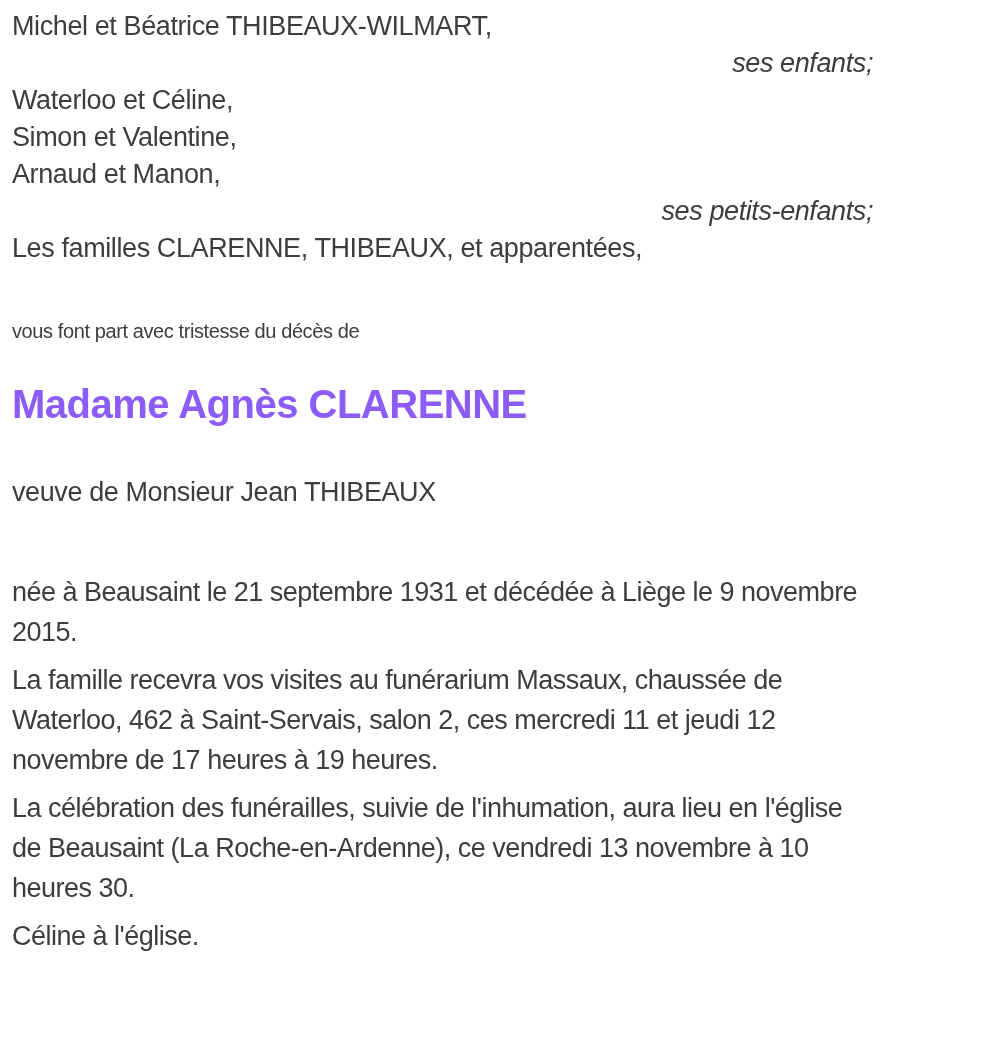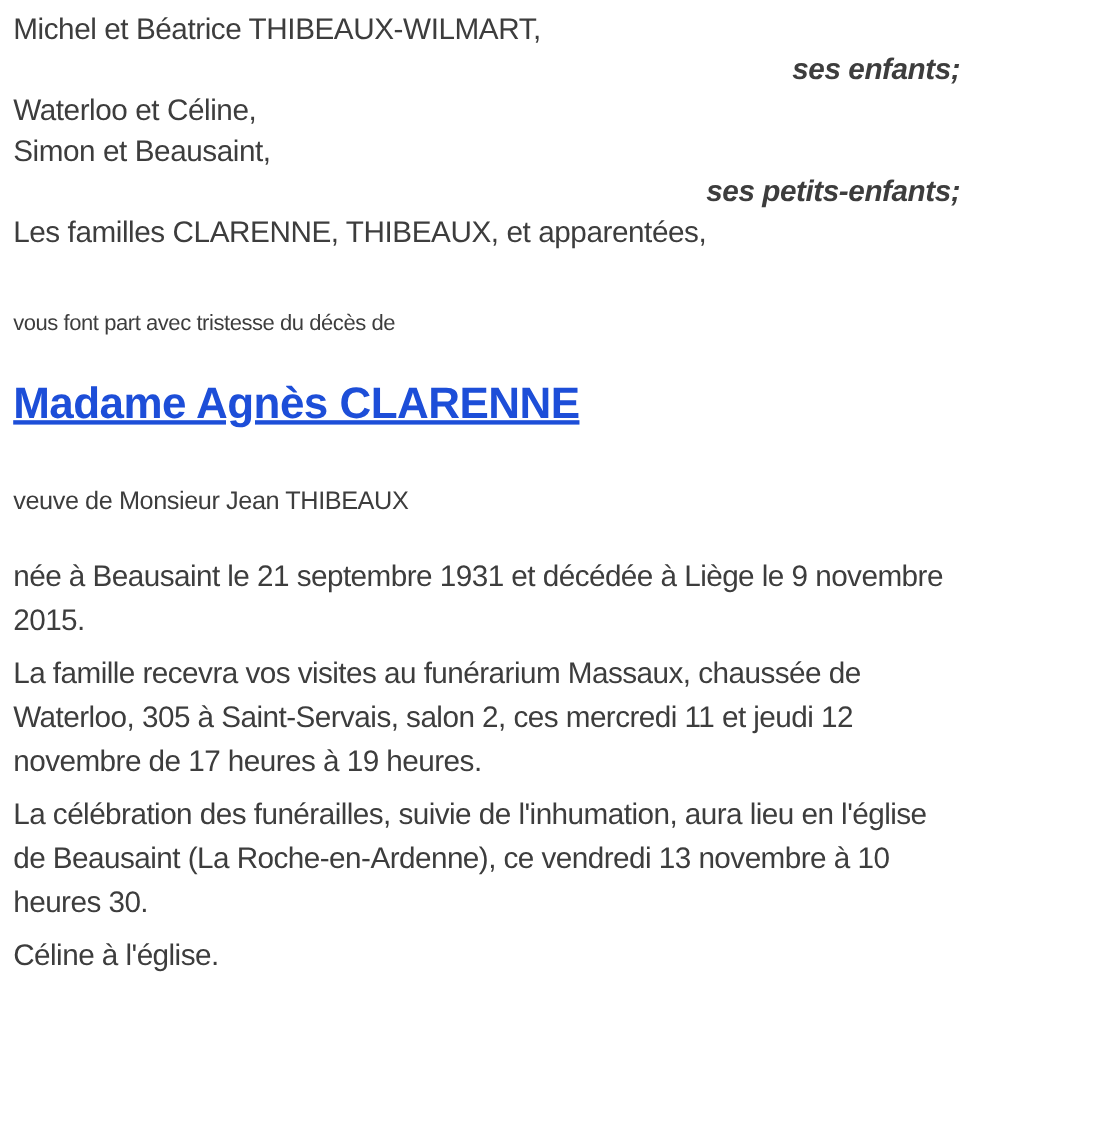--- a/index.html
+++ b/index.html
@@ -19,75 +19,76 @@
     width: 886px;
     min-height: 1042px;
     padding: 8px 13px 10px 12px;
   }
   .fline {
     font-size: 27px;
     line-height: 37px;
     letter-spacing: -0.4px;
   }
   .fline.right { text-align: right; }
-  .fline.italic { font-style: italic; font-weight: bold; }
+  .fline.italic { font-style: italic; }
   .announce {
     margin: 46px 0 0 0;
     font-size: 20px;
     line-height: 37px;
     letter-spacing: -0.4px;
   }
   .title {
     margin: 30px 0 0 0;
     font-size: 40px;
     line-height: 48px;
     font-weight: 700;
     letter-spacing: -0.5px;
     color: #2d2d2d;
   }
   .widow {
     margin: 44px 0 0 0;
-    font-size: 23px;
+    font-size: 27px;
     line-height: 40px;
     letter-spacing: -0.4px;
   }
   .bpar {
     margin: 8px 0 0 0;
     font-size: 27px;
     line-height: 40px;
     letter-spacing: -0.5px;
     white-space: pre-line;
   }
-  .paragraphs .bpar:first-child { margin-top: 29px; }
+  .paragraphs .bpar:first-child { margin-top: 60px; }
 </style>
 </head>
 <body style="color: rgb(61, 61, 61); background: rgb(255, 255, 255);">
 
 <div class="page">
 
   <section class="family-block">
       <div class="fline left">Michel et Béatrice THIBEAUX-WILMART,</div>
       <div class="fline right italic">ses enfants;</div>
       <div class="fline left">Waterloo et Céline,</div>
-      <div class="fline left">Simon et Beausaint,</div>
+      <div class="fline left">Simon et Valentine,</div>
+      <div class="fline left">Arnaud et Manon,</div>
       <div class="fline right italic">ses petits-enfants;</div>
       <div class="fline left">Les familles CLARENNE, THIBEAUX, et apparentées,</div>
     </section>
 
   <p class="announce">vous font part avec tristesse du décès de</p>
 
-  <h1 class="title" style="color: #1d4ed8; text-decoration: underline;">Madame Agnès CLARENNE</h1>
+  <h1 class="title" style="color: #8b5cf6;">Madame Agnès CLARENNE</h1>
 
   <p class="widow">veuve de Monsieur Jean THIBEAUX</p>
 
   <section class="paragraphs">
       <p class="bpar">née à Beausaint le 21 septembre 1931 et décédée à Liège le 9 novembre
 2015.</p>
       <p class="bpar">La famille recevra vos visites au funérarium Massaux, chaussée de
-Waterloo, 305 à Saint-Servais, salon 2, ces mercredi 11 et jeudi 12
+Waterloo, 462 à Saint-Servais, salon 2, ces mercredi 11 et jeudi 12
 novembre de 17 heures à 19 heures.</p>
       <p class="bpar">La célébration des funérailles, suivie de l'inhumation, aura lieu en l'église
 de Beausaint (La Roche-en-Ardenne), ce vendredi 13 novembre à 10
 heures 30.</p>
       <p class="bpar">Céline à l'église.</p>
     </section>
 
 </div>
 
 </body></html>

